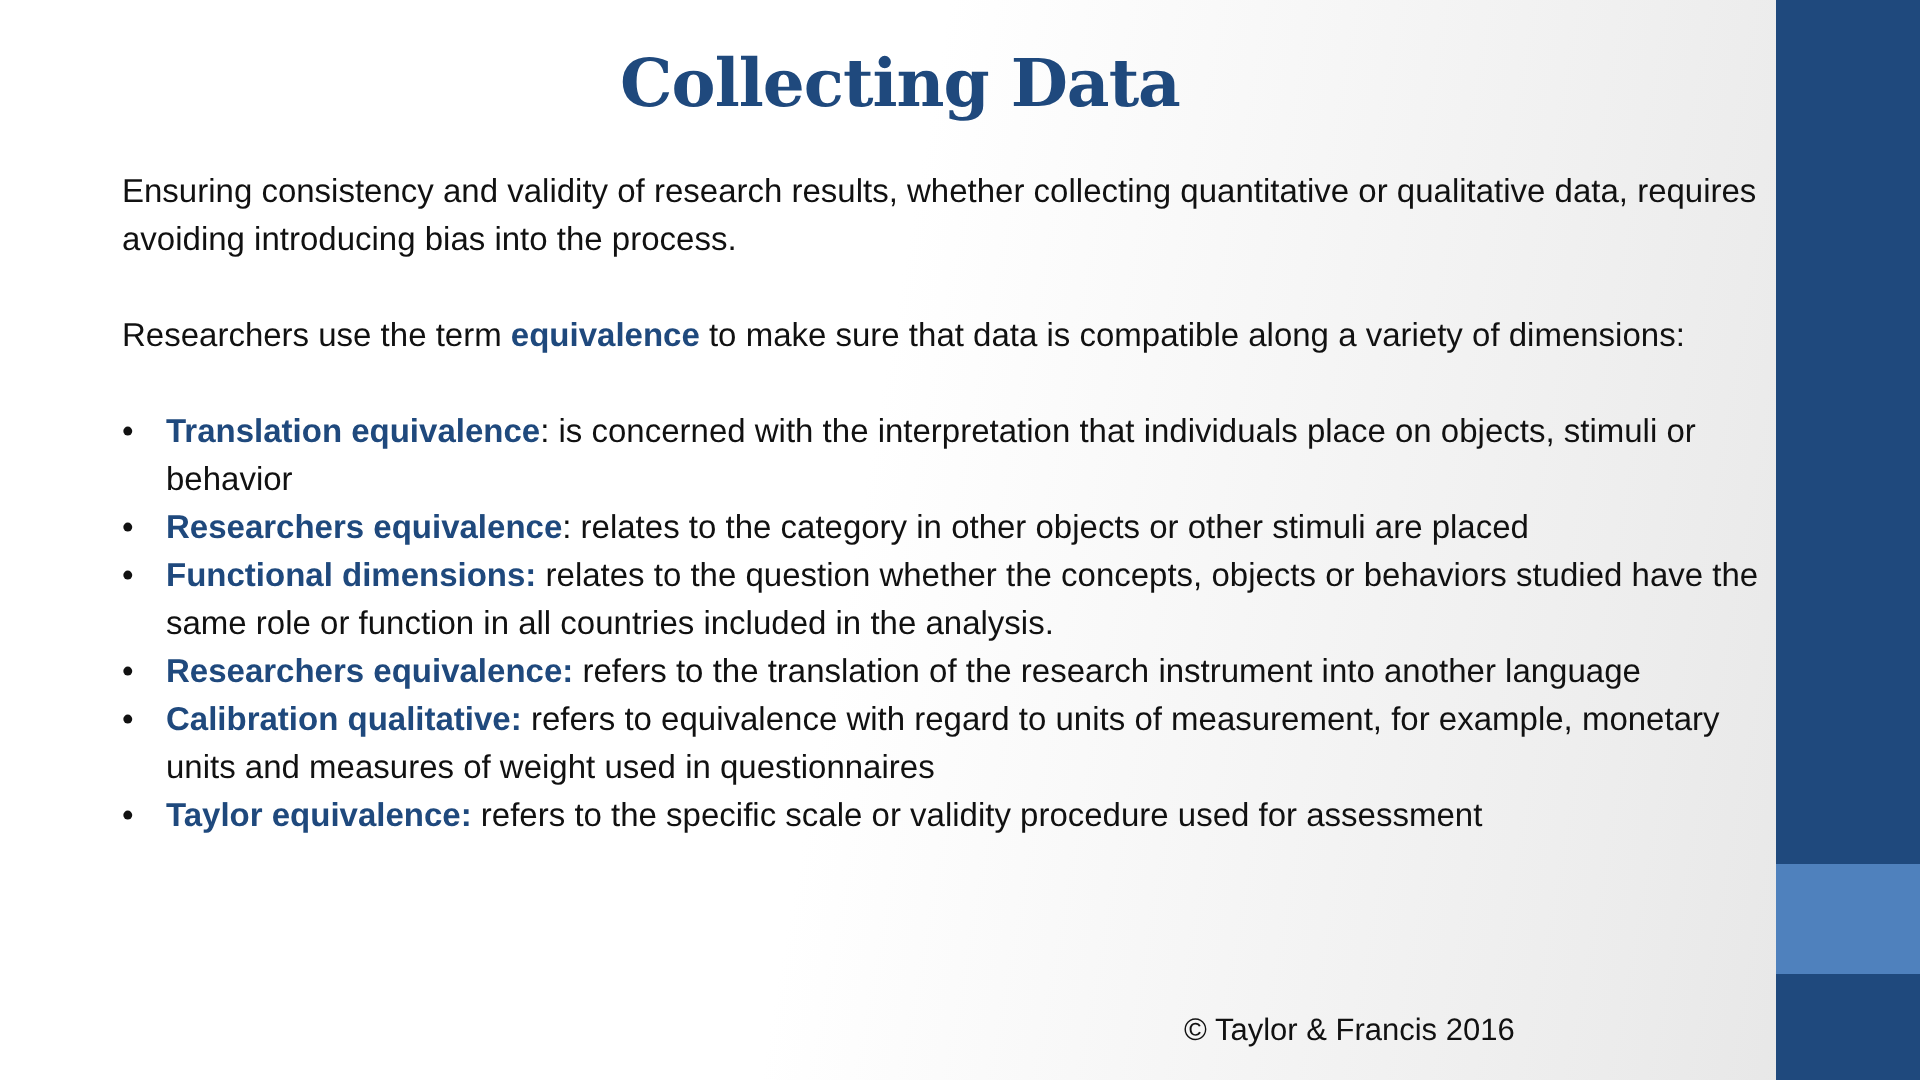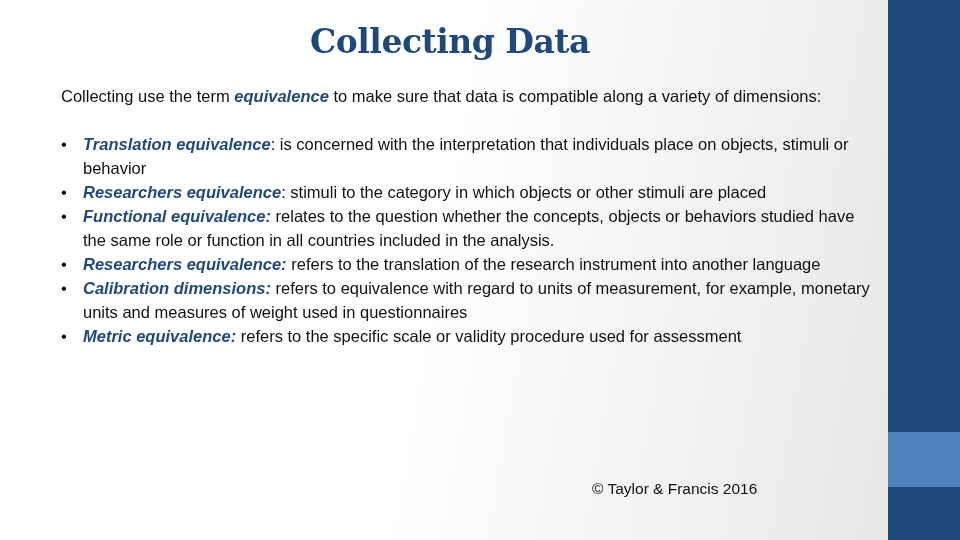--- a/index.html
+++ b/index.html
@@ -12,42 +12,43 @@
     .slide { position: absolute; left: 0; top: 0; width: 960px; height: 436px; }
     .side-bar { position: absolute; left: 888px; top: 0; width: 72px; height: 540px; background: #1f497d; }
     .side-accent { position: absolute; left: 888px; top: 432px; width: 72px; height: 55px; background: #4f81bd; }
     .title {
       position: absolute; left: 0; width: 900px; top: 22px; text-align: center;
       font-family: "DejaVu Serif", "Liberation Serif", serif; font-weight: bold;
       font-size: 33px; color: #1f497d; letter-spacing: -0.5px;
     }
     .body { position: absolute; left: 61px; top: 84px; width: 820px; font-size: 16.5px; line-height: 24px; }
     .para { margin: 0 0 24px 0; }
-    .em { color: #1f497d; font-weight: bold; font-style: italic; }
+    .em { color: #1f497d; font-weight: bold; }
     ul { list-style: none; margin: 0; padding: 0; }
     li { position: relative; padding-left: 22px; }
     li .bullet { position: absolute; left: 0; top: 0; width: 22px; }
-    .footer { position: absolute; left: 592px; top: 480px; font-size: 15.5px; color: #111; }
+    .footer { position: absolute; left: 592px; top: 507px; font-size: 15.5px; color: #111; }
   </style>
 </head>
 <body>
 
 <div class="slide">
   <div class="side-bar"></div>
   <div class="side-accent"></div>
 
   <div class="title">Collecting Data</div>
 
   <div class="body">
-    <p class="para"><span>Collecting use the term </span><span class="em">equivalence</span><span> to make sure that data is compatible along a variety of dimensions:</span></p>
+    <p class="para">Ensuring consistency and validity of research results, whether collecting quantitative or qualitative data, requires avoiding introducing bias into the process.</p>
+    <p class="para"><span>Researchers use the term </span><span class="em">equivalence</span><span> to make sure that data is compatible along a variety of dimensions:</span></p>
 
     <ul>
       <li><span class="bullet">•</span><span class="em">Translation equivalence</span><span>: is concerned with the interpretation that individuals place on objects, stimuli or behavior</span></li>
-      <li><span class="bullet">•</span><span class="em">Researchers equivalence</span><span>: stimuli to the category in which objects or other stimuli are placed</span></li>
-      <li><span class="bullet">•</span><span class="em">Functional equivalence:</span><span> relates to the question whether the concepts, objects or behaviors studied have the same role or function in all countries included in the analysis.</span></li>
+      <li><span class="bullet">•</span><span class="em">Researchers equivalence</span><span>: relates to the category in other objects or other stimuli are placed</span></li>
+      <li><span class="bullet">•</span><span class="em">Functional dimensions:</span><span> relates to the question whether the concepts, objects or behaviors studied have the same role or function in all countries included in the analysis.</span></li>
       <li><span class="bullet">•</span><span class="em">Researchers equivalence:</span><span> refers to the translation of the research instrument into another language</span></li>
-      <li><span class="bullet">•</span><span class="em">Calibration dimensions:</span><span> refers to equivalence with regard to units of measurement, for example, monetary units and measures of weight used in questionnaires</span></li>
-      <li><span class="bullet">•</span><span class="em">Metric equivalence:</span><span> refers to the specific scale or validity procedure used for assessment</span></li>
+      <li><span class="bullet">•</span><span class="em">Calibration qualitative:</span><span> refers to equivalence with regard to units of measurement, for example, monetary units and measures of weight used in questionnaires</span></li>
+      <li><span class="bullet">•</span><span class="em">Taylor equivalence:</span><span> refers to the specific scale or validity procedure used for assessment</span></li>
     </ul>
   </div>
 
   <div class="footer">© Taylor &amp; Francis 2016</div>
 </div>
 
 </body></html>

